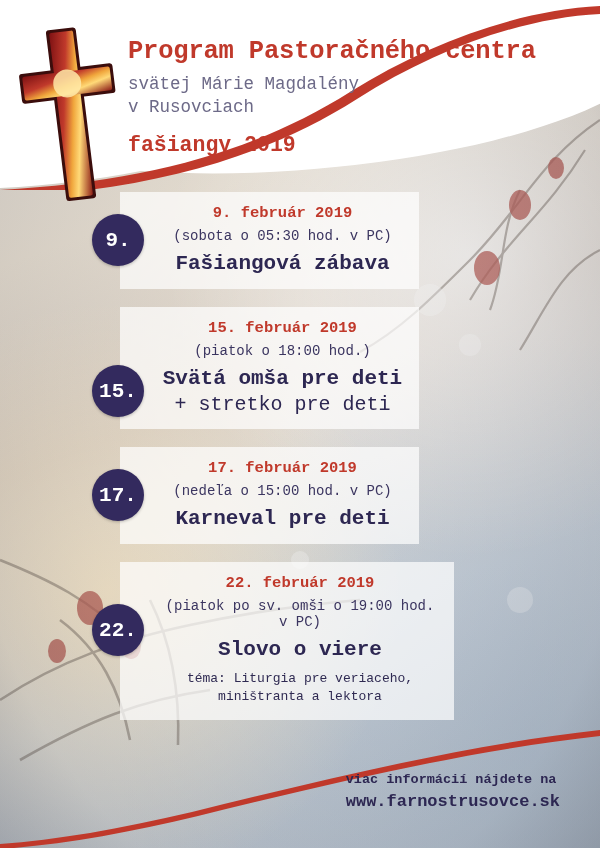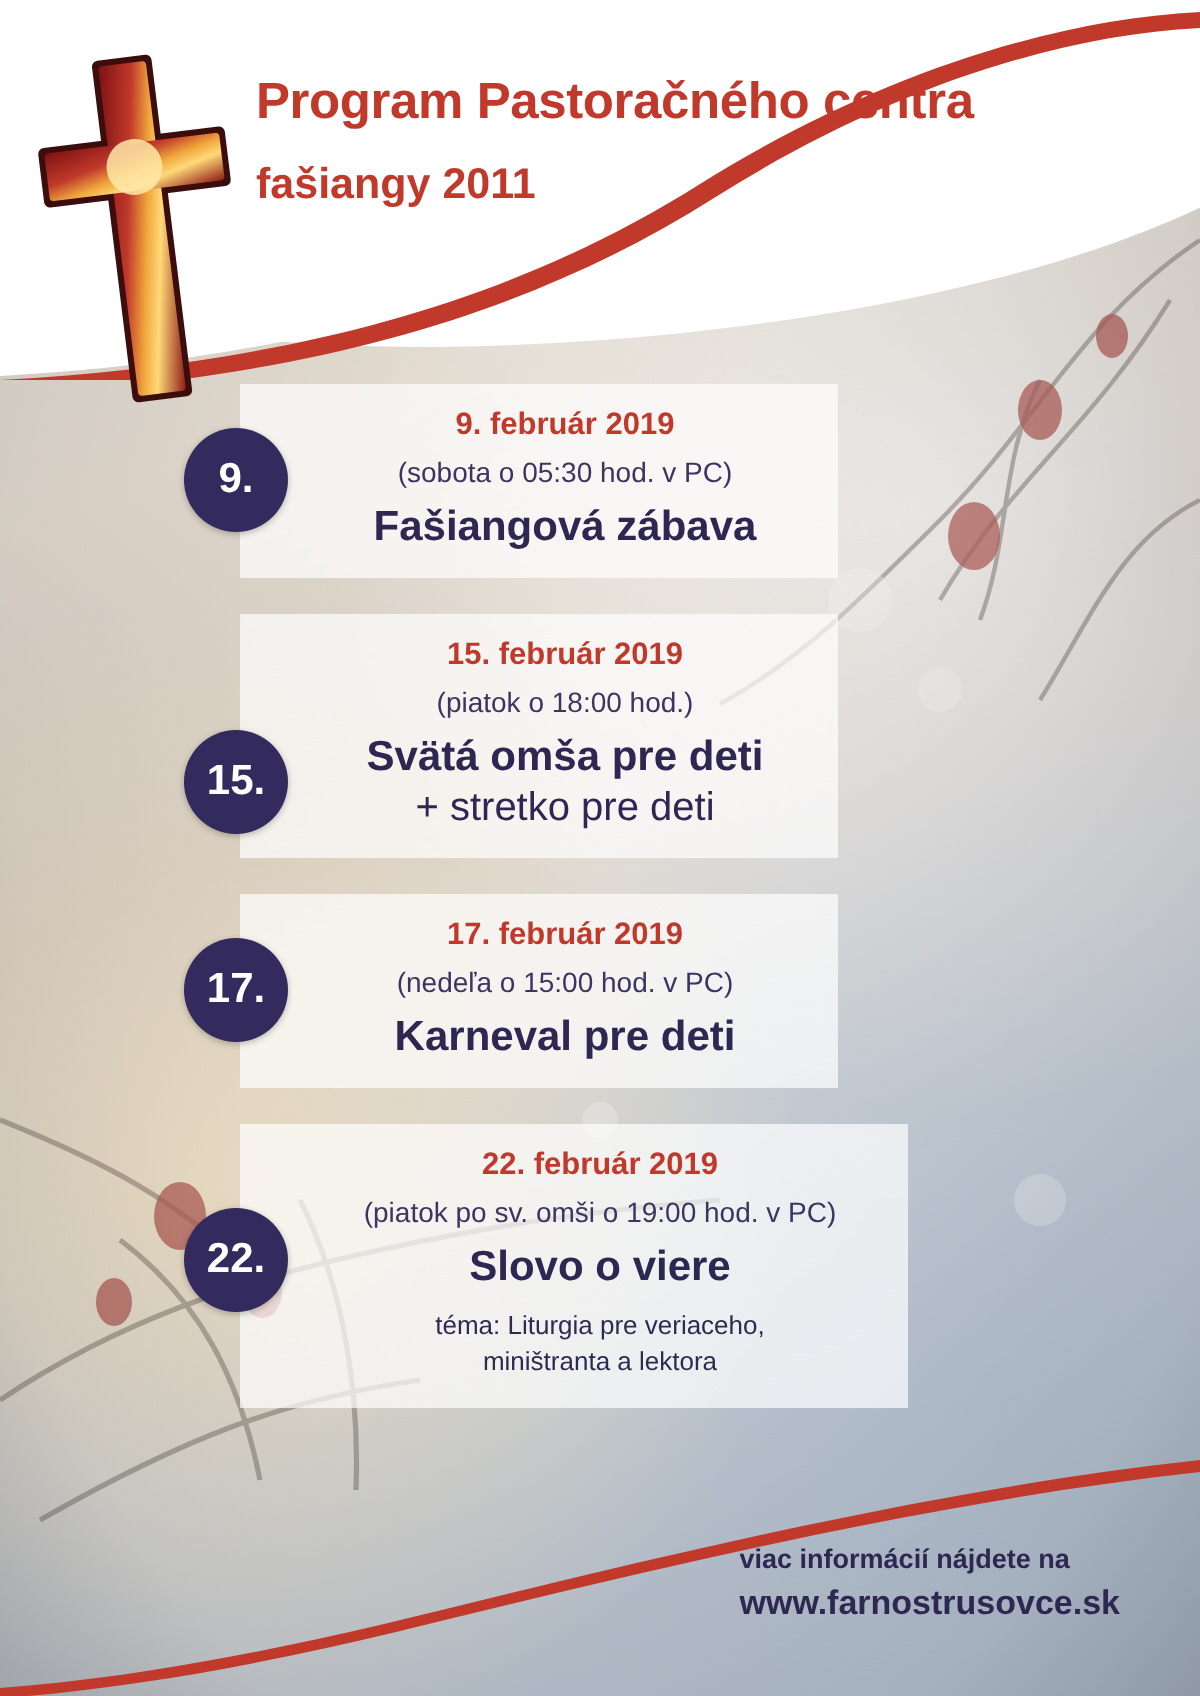--- a/index.html
+++ b/index.html
@@ -13,20 +13,21 @@
     background: #ffffff;
     overflow: hidden;
   }
 
   .poster {
     position: relative;
     width: 600px;
     height: 848px;
     overflow: hidden;
     background: #fdba74;
+    font-family: Liberation Mono, monospace;
   }
 
   
   .bg {
     position: absolute;
     inset: 0;
     background:
       radial-gradient(circle at 18% 70%, rgba(255,236,200,0.85) 0%, rgba(255,236,200,0) 38%),
       radial-gradient(circle at 78% 30%, rgba(255,255,255,0.75) 0%, rgba(255,255,255,0) 40%),
       radial-gradient(circle at 88% 88%, rgba(170,190,210,0.55) 0%, rgba(170,190,210,0) 45%),
@@ -267,21 +268,25 @@
         <rect x="6" y="46" width="94" height="30" rx="3" fill="#3b0d0c"></rect>
         <rect x="41" y="9" width="24" height="166" rx="2" fill="url(#crossGrad)"></rect>
         <rect x="9" y="49" width="88" height="24" rx="2" fill="url(#crossGrad)"></rect>
         <circle cx="53" cy="61" r="14" fill="#ffe9a8" opacity="0.85"></circle>
       </g>
     </svg>
   </div>
 
   <div class="title-block">
     <div class="title-main">Program Pastoračného centra</div>
-    <div class="title-third">fašiangy 2011</div>
+    <div class="title-sub">
+      <div>svätej Márie Magdalény</div>
+      <div>v Rusovciach</div>
+    </div>
+    <div class="title-third">fašiangy 2019</div>
   </div>
 
   <div class="events">
 
     <div class="event" style="margin-top:2px;">
       <div class="card">
         <div class="date">9. február 2019</div>
         <div class="when">(sobota o 05:30 hod. v PC)</div>
         <div class="ev-title">Fašiangová zábava</div>
       </div>

